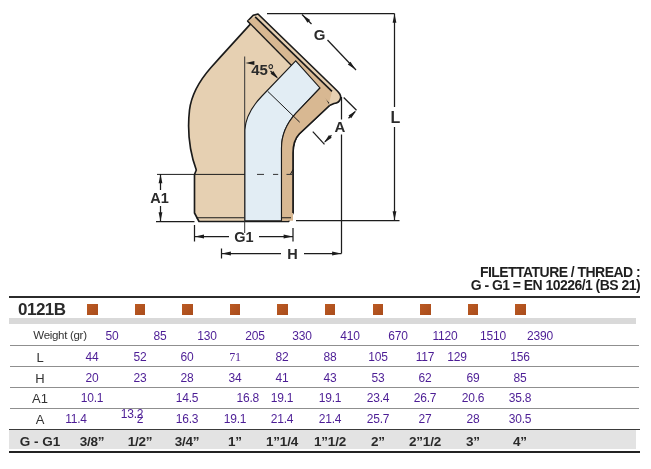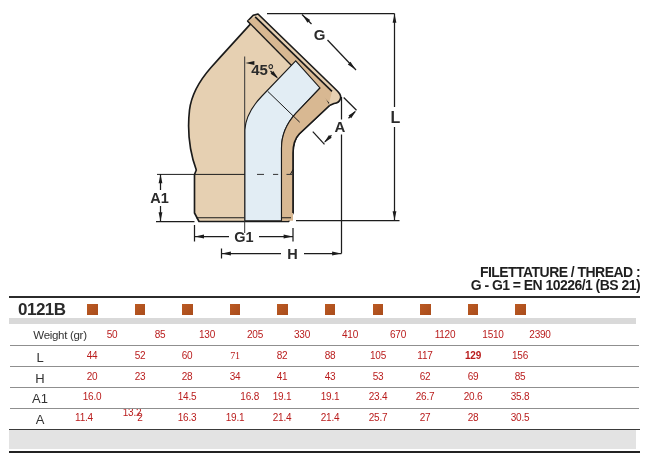--- a/index.html
+++ b/index.html
@@ -1,21 +1,21 @@
 <!DOCTYPE html>
 <html><head>
 <meta charset="utf-8">
 <style>
   html,body{margin:0;padding:0;background:#ffffff;}
   #page{position:relative;width:651px;height:469px;background:#ffffff;overflow:hidden;
         font-family:"Liberation Sans",sans-serif;}
   .abs{position:absolute;}
   .row{position:absolute;left:0;width:651px;height:14px;}
   .lab{position:absolute;width:80px;text-align:center;left:0px;color:#333333;font-size:13px;}
-  .v{position:absolute;width:48px;text-align:center;color:#b91c1c;font-size:10px;letter-spacing:-0.2px;}
+  .v{position:absolute;width:48px;text-align:center;color:#4c1d95;font-size:12px;letter-spacing:-0.2px;}
   .hline{position:absolute;left:10px;width:629px;background:#8f8f8f;height:1px;}
 </style>
 </head>
 <body>
 <div id="page">
 
 <svg class="abs" style="left:0;top:0" width="651" height="296" viewBox="0 0 651 296">
 
   <path d="M 341.5 97 L 341.5 253.5" fill="none" stroke="#1c1c1c" stroke-width="1.25"></path>
 
@@ -156,21 +156,21 @@
 <div class="row" style="top:349.8px;">
   <div class="lab">L</div>
   <div class="v" style="left:68px;">44</div>
       <div class="v" style="left:116px;">52</div>
   <div class="v" style="left:163px;">60</div>
       <div class="v" style="left:211px;font-family:Liberation Serif, serif;">71</div>
   <div class="v" style="left:258px;">82</div>
       <div class="v" style="left:306px;">88</div>
   <div class="v" style="left:354px;">105</div>
       <div class="v" style="left:401px;">117</div>
-  <div class="v" style="left:449px;font-weight:bold;">129</div>
+  <div class="v" style="left:433px;">129</div>
       <div class="v" style="left:496px;">156</div>
 </div>
 <div class="hline" style="top:365.8px;"></div>
 
 <div class="row" style="top:370.5px;">
   <div class="lab">H</div>
   <div class="v" style="left:68px;text-align:center;">20</div>
       <div class="v" style="left:116px;">23</div>
   <div class="v" style="left:163px;">28</div>
       <div class="v" style="left:211px;">34</div>
@@ -178,46 +178,59 @@
       <div class="v" style="left:306px;">43</div>
   <div class="v" style="left:354px;">53</div>
       <div class="v" style="left:401px;">62</div>
   <div class="v" style="left:449px;">69</div>
       <div class="v" style="left:496px;">85</div>
 </div>
 <div class="hline" style="top:387px;"></div>
 
 <div class="row" style="top:391px;">
   <div class="lab">A1</div>
-  <div class="v" style="left:68px;">16.0</div>
+  <div class="v" style="left:68px;">10.1</div>
       <div class="v" style="left:108px;margin-top:16px;">13.2</div>
   <div class="v" style="left:163px;">14.5</div>
       <div class="v" style="left:211px;text-align:right;">16.8</div>
   <div class="v" style="left:258px;">19.1</div>
       <div class="v" style="left:306px;">19.1</div>
   <div class="v" style="left:354px;">23.4</div>
       <div class="v" style="left:401px;">26.7</div>
   <div class="v" style="left:449px;">20.6</div>
       <div class="v" style="left:496px;">35.8</div>
 </div>
 <div class="hline" style="top:408px;"></div>
 
 <div class="row" style="top:411.8px;">
   <div class="lab">A</div>
-  <div class="v" style="left:60px;text-align:center;">11.4</div>
+  <div class="v" style="left:52px;text-align:center;">11.4</div>
       <div class="v" style="left:116px;">2</div>
   <div class="v" style="left:163px;">16.3</div>
       <div class="v" style="left:211px;">19.1</div>
   <div class="v" style="left:258px;">21.4</div>
       <div class="v" style="left:306px;">21.4</div>
   <div class="v" style="left:354px;">25.7</div>
       <div class="v" style="left:401px;">27</div>
   <div class="v" style="left:449px;">28</div>
       <div class="v" style="left:496px;">30.5</div>
 </div>
 
 <div class="abs" style="left:9px;top:428.8px;width:631px;height:1.6px;background:#3a3a3a;"></div>
 
 <div class="abs" style="left:9px;top:430.4px;width:627px;height:18.6px;background:#e3e3e3;"></div>
+<div class="row" style="top:433.5px;font-weight:bold;">
+  <div class="lab" style="font-size:13.5px;color:#2a2a2a;">G - G1</div>
+  <div class="v" style="left:68px;color:#2a2a2a;font-size:13.5px;">3/8”</div>
+  <div class="v" style="left:116px;color:#2a2a2a;font-size:13.5px;">1/2”</div>
+  <div class="v" style="left:163px;color:#2a2a2a;font-size:13.5px;">3/4”</div>
+  <div class="v" style="left:211px;color:#2a2a2a;font-size:13.5px;">1”</div>
+  <div class="v" style="left:258px;color:#2a2a2a;font-size:13.5px;">1”1/4</div>
+  <div class="v" style="left:306px;color:#2a2a2a;font-size:13.5px;">1”1/2</div>
+  <div class="v" style="left:354px;color:#2a2a2a;font-size:13.5px;">2”</div>
+  <div class="v" style="left:401px;color:#2a2a2a;font-size:13.5px;">2”1/2</div>
+  <div class="v" style="left:449px;color:#2a2a2a;font-size:13.5px;">3”</div>
+  <div class="v" style="left:496px;color:#2a2a2a;font-size:13.5px;">4”</div>
+</div>
 
 <div class="abs" style="left:9px;top:451.2px;width:631px;height:2.2px;background:#232323;"></div>
 
 </div>
 
 </body></html>

